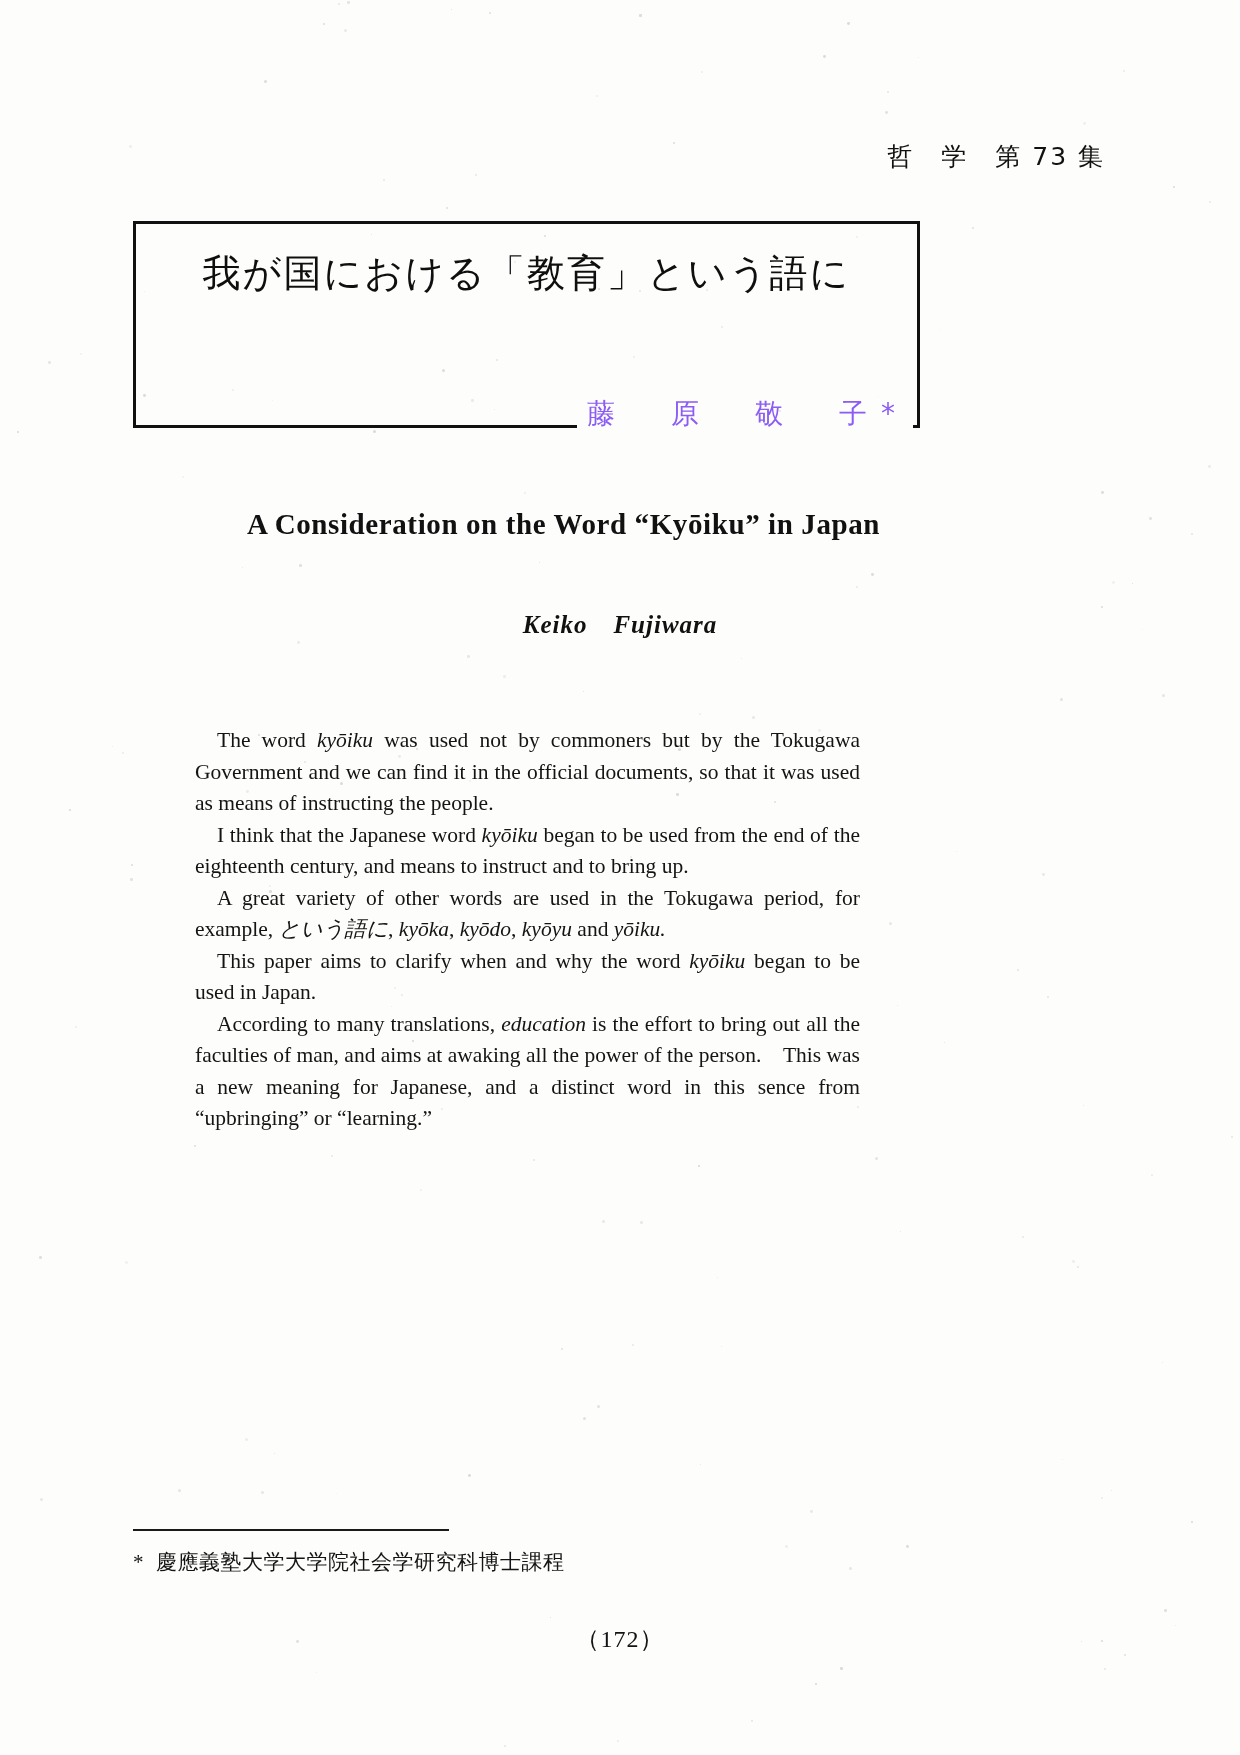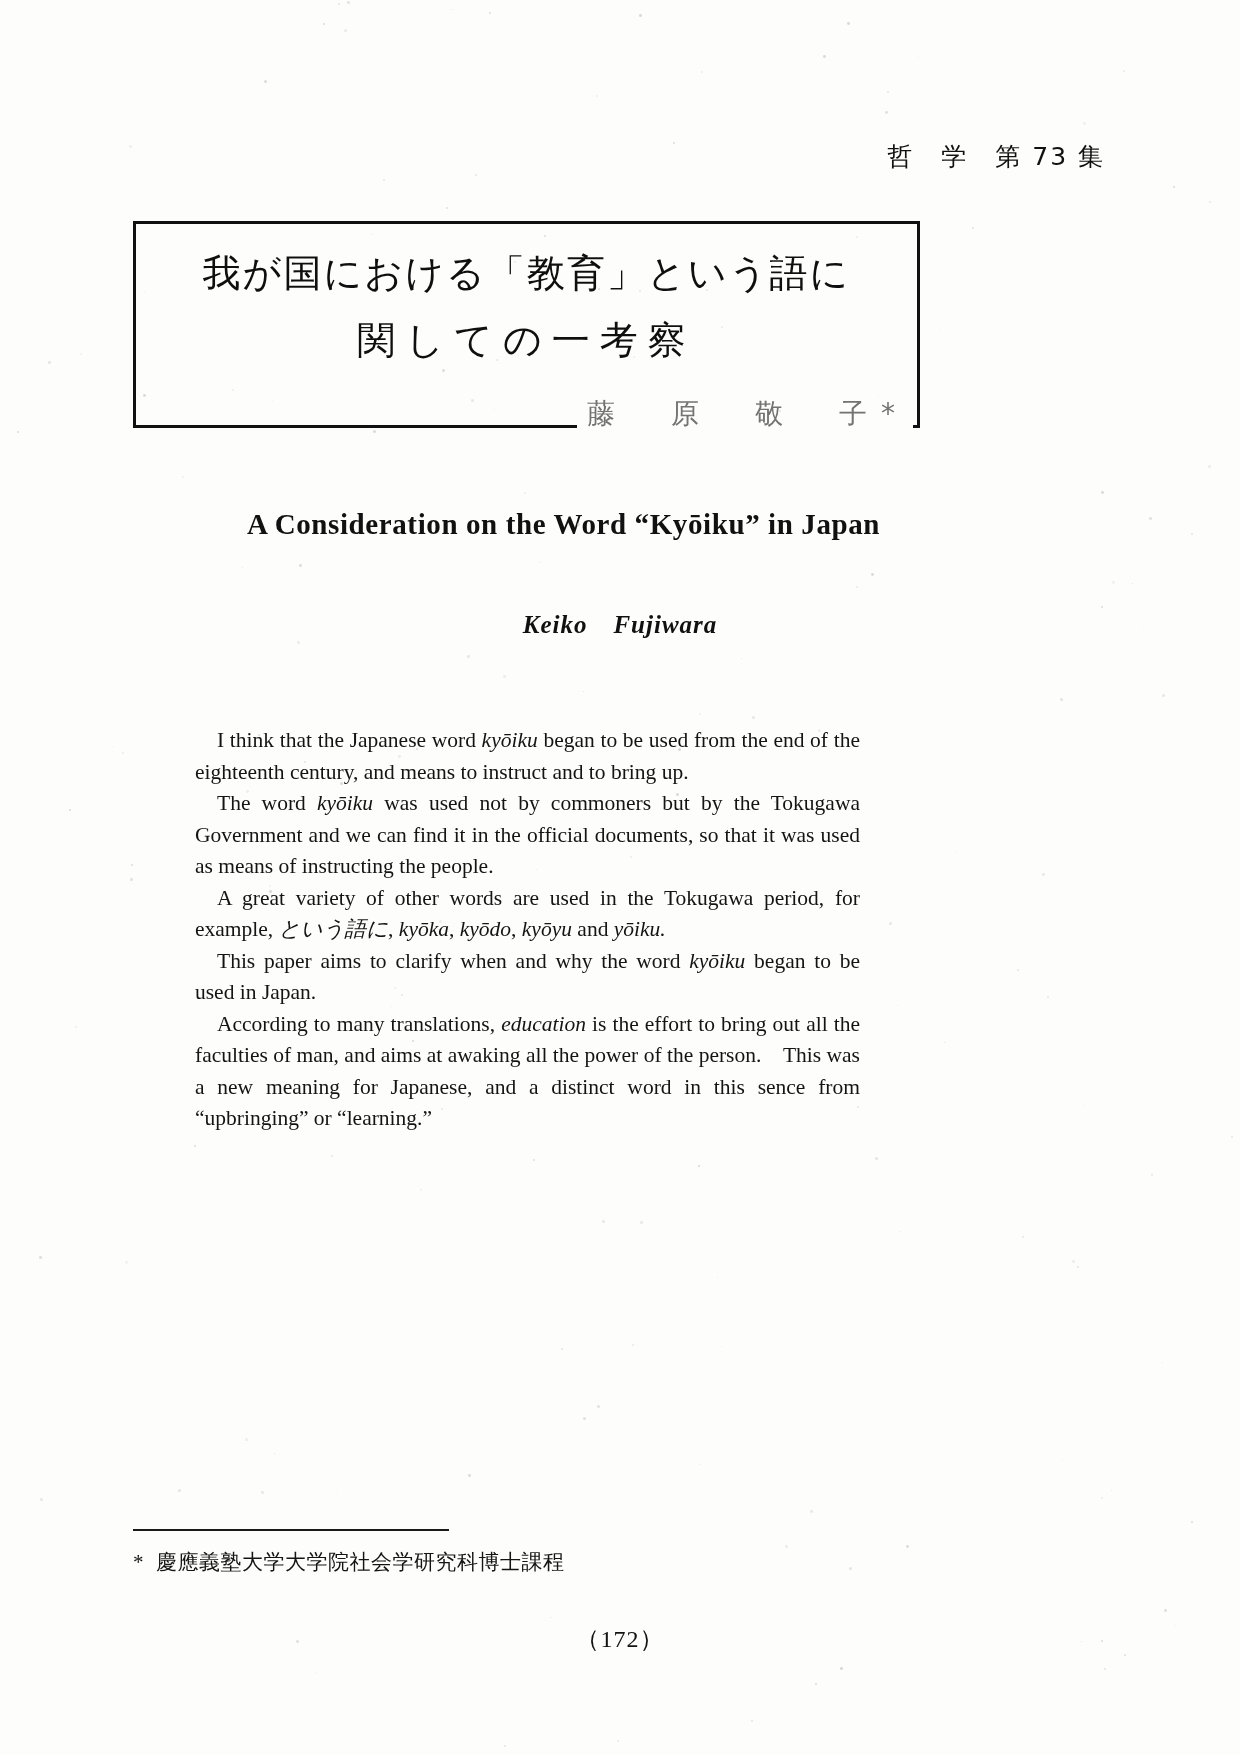--- a/index.html
+++ b/index.html
@@ -71,21 +71,21 @@
     padding-right: 10px;
     box-sizing: border-box;
   }
   .author-jp {
     display: inline-block;
     background: #fdfdfb;
     font-family: "DejaVu Sans", sans-serif;
     font-size: 28px;
     letter-spacing: 14px;
     padding: 0 4px 0 10px;
-    color: #737373;
+    color: #8b5cf6;
   }
 
   .title-en {
     position: absolute;
     left: 0;
     top: 508px;
     width: 1127px;
     text-align: center;
     font-family: "Liberation Serif", serif;
     font-weight: bold;
@@ -163,34 +163,33 @@
 <body>
 
 <div class="page">
 
   <div class="journal-header">哲　学　第 73 集</div>
 
   <div class="title-box"></div>
 
   <div class="title-jp">
     <div>我が国における「教育」という語に</div>
-    <div class="line2">関しての一考察</div>
   </div>
 
   <div class="author-jp-wrap">
     <span class="author-jp">藤　原　敬　子*</span>
   </div>
 
   <div class="title-en">A Consideration on the Word “Kyōiku” in Japan</div>
 
   <div class="author-en">Keiko　Fujiwara</div>
 
   <div class="abstract">
+      <p>The word <i>kyōiku</i> was used not by commoners but by the Tokugawa Government and we can find it in the official documents, so that it was used as means of instructing the people.</p>
       <p>I think that the Japanese word <i>kyōiku</i> began to be used from the end of the eighteenth century, and means to instruct and to bring up.</p>
-      <p>The word <i>kyōiku</i> was used not by commoners but by the Tokugawa Government and we can find it in the official documents, so that it was used as means of instructing the people.</p>
       <p>A great variety of other words are used in the Tokugawa period, for example, <i>という語に</i>, <i>kyōka</i>, <i>kyōdo</i>, <i>kyōyu</i> and <i>yōiku.</i></p>
       <p>This paper aims to clarify when and why the word <i>kyōiku</i> began to be used in Japan.</p>
       <p>According to many translations, <i>education</i> is the effort to bring out all the faculties of man, and aims at awaking all the power of the person.　This was a new meaning for Japanese, and a distinct word in this sence from “upbringing” or “learning.”</p>
     </div>
 
   <div class="footnote-rule"></div>
   <div class="footnote">
     <span class="star">*</span><span>慶應義塾大学大学院社会学研究科博士課程</span>
   </div>
 

